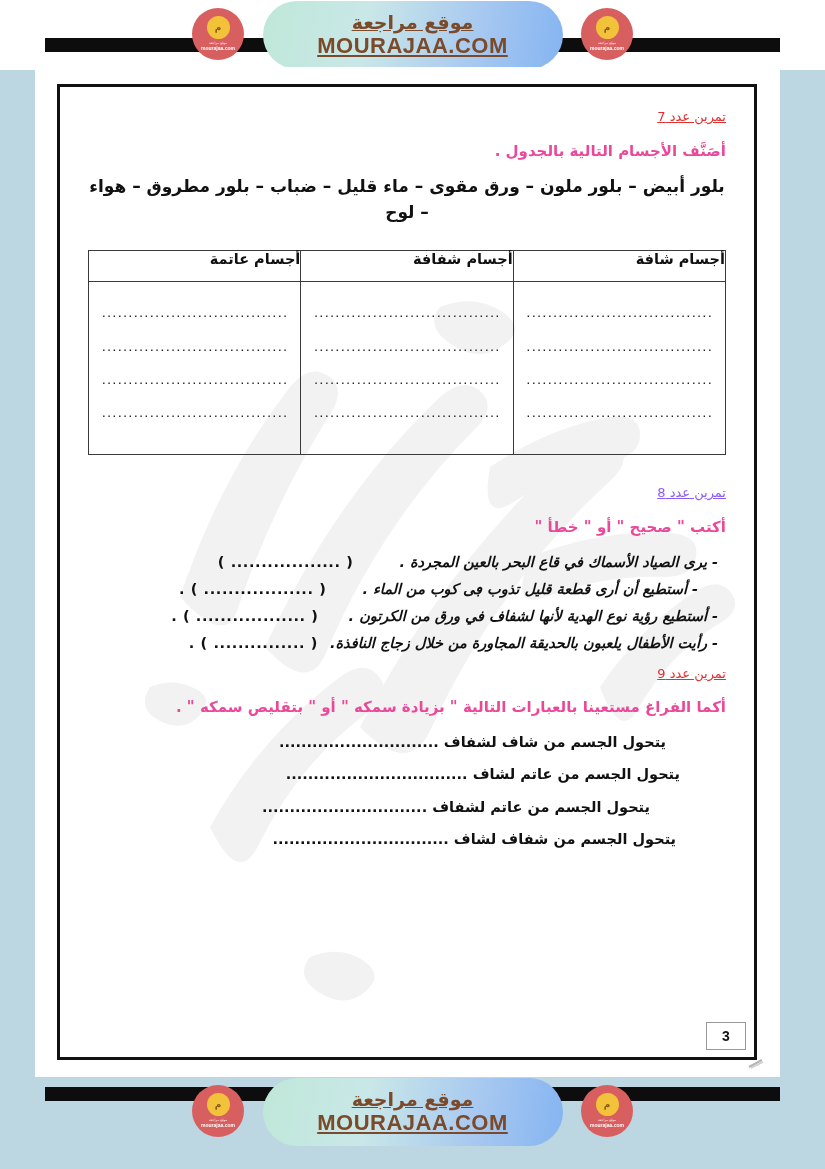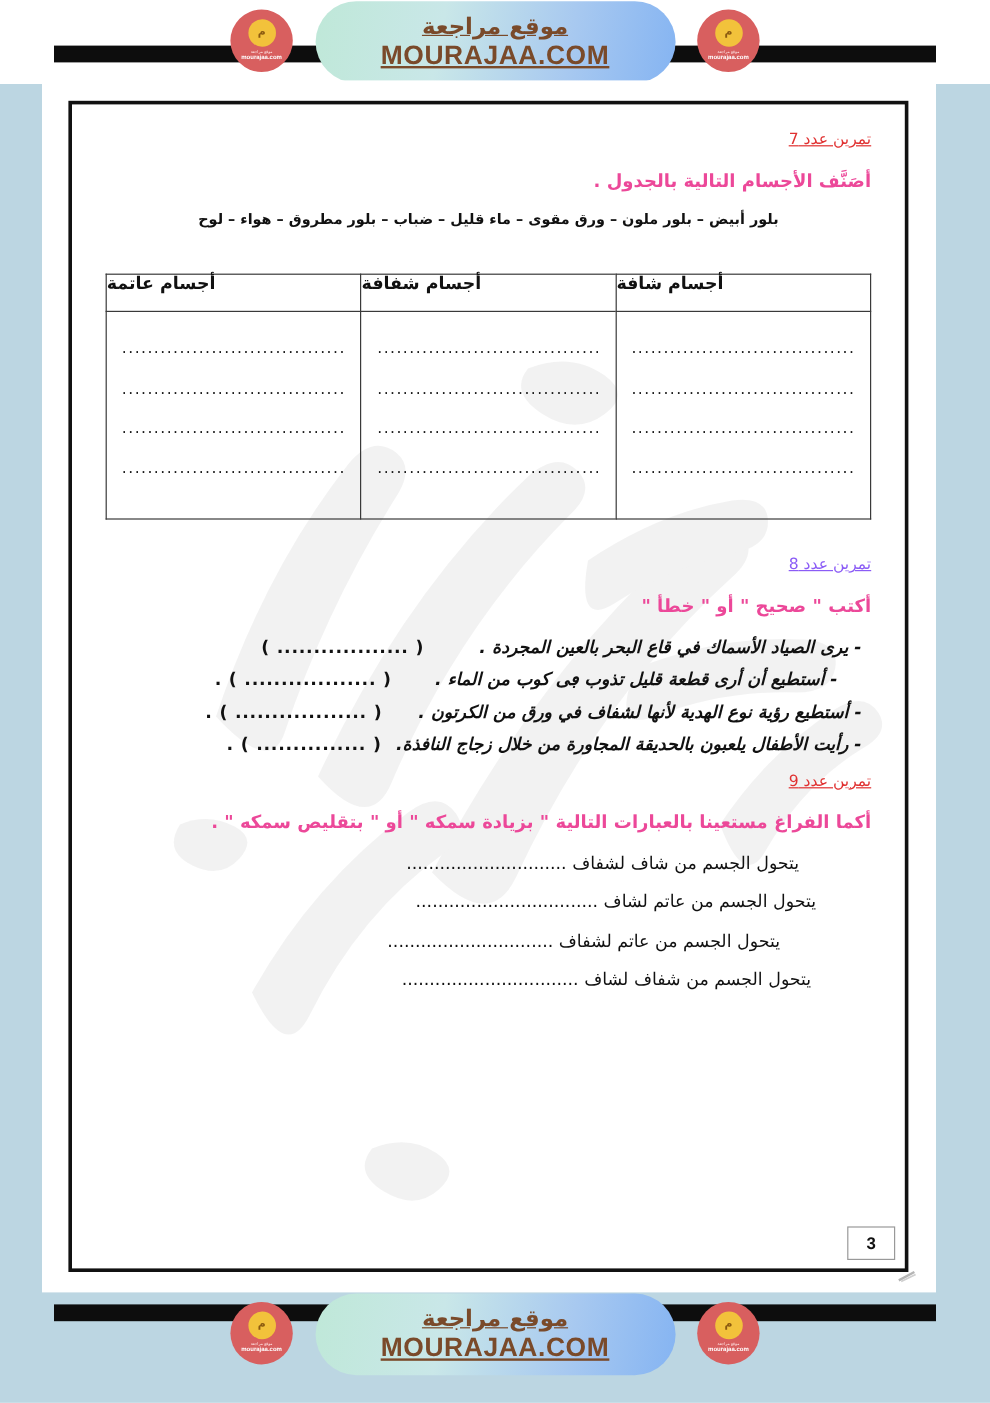--- a/index.html
+++ b/index.html
@@ -167,24 +167,24 @@
   .ex-title.blue { color: #8b5cf6; }
 
   .ex-instr {
     font-size: 15px;
     font-weight: bold;
     color: #ec4899;
     margin: 0 0 12px 0;
     line-height: 1.5;
   }
   .ex-items {
-    font-size: 12px;
+    font-size: 17px;
     font-weight: bold;
     color: #111;
-    margin: 0 0 36px 0;
+    margin: 0 0 25px 0;
     line-height: 1.5;
     text-align: center;
   }
 
   
   table.classify {
     width: 100%;
     border-collapse: collapse;
     table-layout: fixed;
     margin-bottom: 30px;
@@ -193,21 +193,21 @@
   table.classify td {
     border: 1.5px solid #3a3a3a;
     padding: 0;
     vertical-align: top;
   }
   table.classify th {
     height: 30px;
     font-size: 14.5px;
     font-weight: bold;
     color: #111;
-    text-align: left;
+    text-align: right;
   }
   table.classify td {
     height: 148px;
     padding: 14px 12px 10px 12px;
   }
   .dot-line {
     font-size: 13px;
     color: #1a1a1a;
     letter-spacing: 1.2px;
     line-height: 2.55;
@@ -239,21 +239,21 @@
   .tf-row.r2 .tf-blank { margin-right: 36px; }
   .tf-row.r3 { padding-right: 8px; }
   .tf-row.r3 .tf-blank { margin-right: 30px; }
   .tf-row.r4 { padding-right: 8px; }
   .tf-row.r4 .tf-blank { margin-right: 12px; }
 
   
   .fill-block { margin-top: 12px; }
   .fill-row {
     font-size: 14.5px;
-    font-weight: normal;
+    font-weight: bold;
     color: #111;
     line-height: 1.55;
     margin-bottom: 10px;
     white-space: nowrap;
   }
   .fill-row .fr-text { }
   .fill-row .fr-dots { letter-spacing: 0.9px; }
   .fill-row.f1 { padding-right: 60px; }
   .fill-row.f2 { padding-right: 46px; }
   .fill-row.f3 { padding-right: 76px; }

